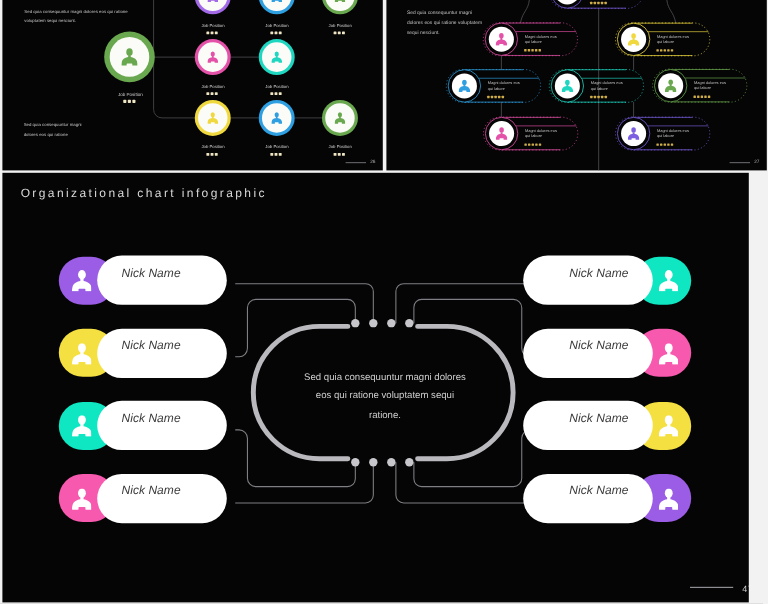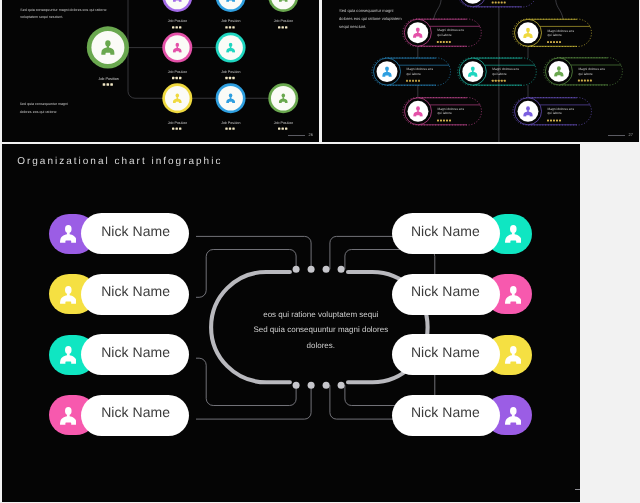--- a/index.html
+++ b/index.html
@@ -2,21 +2,21 @@
 <html><head>
 <meta charset="utf-8">
 <style>
   html,body{margin:0;padding:0;background:#ffffff;}
   body{width:640px;height:503px;overflow:hidden;
        font-family:"Liberation Sans",sans-serif;-webkit-font-smoothing:antialiased;text-rendering:geometricPrecision;}
   .page{position:relative;width:640px;height:503px;background:#f2f2f2;}
   .slide{position:absolute;background:#050505;overflow:hidden;}
   #thumbA{left:1.5px;top:-61px;width:317px;height:203px;}
   #thumbB{left:321.5px;top:-61px;width:317px;height:203px;}
-  #main{left:1.5px;top:144px;width:578px;height:358px;}
+  #main{left:1.5px;top:144px;width:622px;height:358px;}
 
   
   .tsvg{position:absolute;left:0;top:0;width:317px;height:203px;}
   .tp{position:absolute;font-size:3.6px;line-height:7.2px;color:#c8c8c8;letter-spacing:.02px;}
   .tpB1 div{font-size:4.05px;}
   .tpA1{left:18.8px;top:67.9px;width:96px;}
   .tpA2{left:18.2px;top:162.3px;width:54px;}
   .tpB1{left:17.6px;top:68.3px;width:70px;line-height:7.65px;white-space:nowrap;}
   .tpager{position:absolute;left:0;top:0;}
   .tpline{position:absolute;left:286.6px;top:196.3px;width:17px;height:1px;background:#5b5b62;}
@@ -27,21 +27,21 @@
               color:#d9d9d9;white-space:nowrap;font-weight:400;}
   .pager-line{position:absolute;left:573.5px;top:345.4px;width:36px;height:1px;background:#8d8d93;}
   .pager-num{position:absolute;left:617px;top:341.8px;font-size:7.5px;color:#cfcfcf;letter-spacing:.4px;}
 
   .chart{position:absolute;left:0;top:0;width:637px;height:358px;}
 
   
   .pill{position:absolute;height:41px;width:140.7px;}
   .pill .chip{position:absolute;top:0.4px;height:40px;width:47px;border-radius:20px;}
   .pill .card{position:absolute;top:0;height:41px;width:108.8px;background:#ffffff;border-radius:20.5px;}
-  .pill .label{position:absolute;font-size:14px;color:#3b3b3b;white-space:nowrap;letter-spacing:.05px;}
+  .pill .label{position:absolute;font-size:10px;color:#3b3b3b;white-space:nowrap;letter-spacing:.05px;font-style:italic;}
   .pill .picon{position:absolute;top:12px;width:16.6px;height:17.8px;}
 
   .pill.left .chip{left:0;}
   .pill.left .card{left:31.9px;}
   .pill.left .picon{left:10.8px;}
   .pill.left .label{left:52.4px;top:9.4px;}
 
   .pill.right .chip{right:0;}
   .pill.right .card{right:31.9px;}
   .pill.right .picon{right:10.8px;}
@@ -428,23 +428,23 @@
         <circle cx="309.1" cy="125.3" r="3.5"></circle>
         <circle cx="324.1" cy="125.3" r="3.5"></circle>
         <circle cx="339.1" cy="125.3" r="3.5"></circle>
         <circle cx="294.1" cy="241.2" r="3.5"></circle>
         <circle cx="309.1" cy="241.2" r="3.5"></circle>
         <circle cx="324.1" cy="241.2" r="3.5"></circle>
         <circle cx="339.1" cy="241.2" r="3.5"></circle>
       </g>
     </svg>
     <div class="center-text">
+      <div>Sed quia consequuntur magni dolores</div>
       <div>eos qui ratione voluptatem sequi</div>
-      <div>Sed quia consequuntur magni dolores</div>
-      <div>dolores.</div>
+      <div>ratione.</div>
     </div>
 
     <div class="pill left" style="left:47.3px;top:69.3px;">
       <div class="chip" style="background:#9b5de5"></div>
       <svg class="picon" viewBox="7 7.5 86 92.5">
           <ellipse cx="50" cy="28" rx="17" ry="20.5" fill="#fff"></ellipse>
           <path fill="#fff" d="M43,45h14v16h-14z"></path>
           <path fill="#fff" d="M50,55 C33,55 13,63 9,81 c-2,9 -2,13 -2,17 a2,2 0 0 0 2,2 h24 a2,2 0 0 0 2,-2 v-7 a2.5,2.5 0 0 1 2.5,-2.5 h25 a2.5,2.5 0 0 1 2.5,2.5 v7 a2,2 0 0 0 2,2 h24 a2,2 0 0 0 2,-2 c0,-4 0,-8 -2,-17 C87,63 67,55 50,55z"></path>
         </svg>
       <div class="card"></div>

